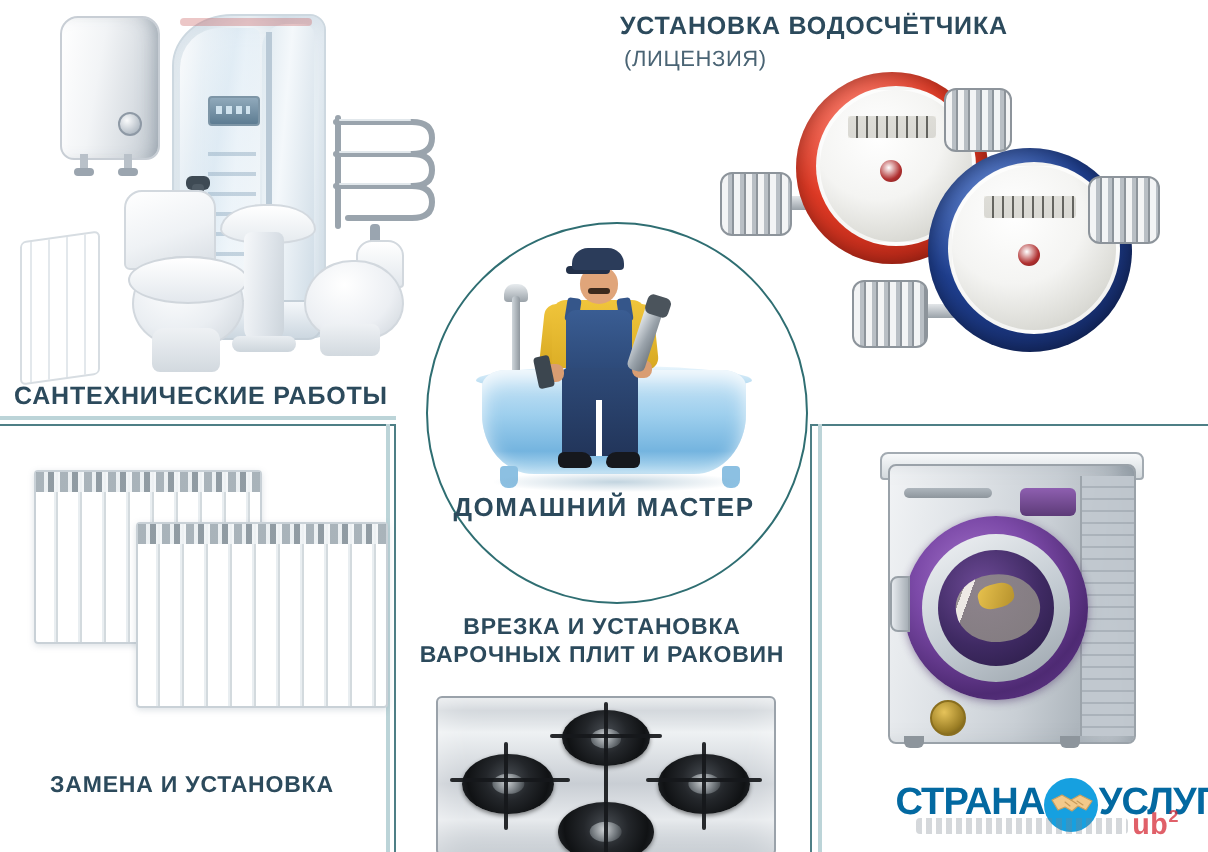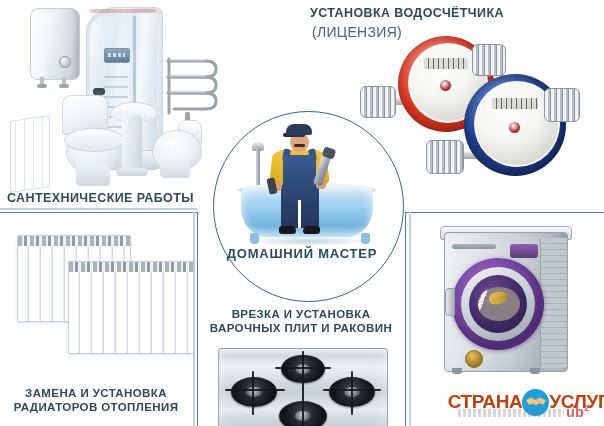--- a/index.html
+++ b/index.html
@@ -25,21 +25,21 @@
     color:#2c4a5c;
     font-weight:bold;
     letter-spacing:.4px;
     line-height:1.18;
     text-transform:uppercase;
   }
   .cap-plumbing{left:7px;top:191px;font-size:12.5px;}
   .cap-meter{left:310px;top:6px;font-size:12.5px;}
   .cap-meter-sub{
     position:absolute;left:312px;top:24px;
-    color:#4a6474;font-size:14px;font-weight:normal;letter-spacing:.3px;
+    color:#4a6474;font-size:11px;font-weight:normal;letter-spacing:.3px;
   }
   .cap-center{
     position:absolute;left:0;top:246px;width:604px;text-align:center;
     color:#2c4a5c;font-size:13px;font-weight:bold;letter-spacing:.8px;
   }
   .cap-stove{
     position:absolute;left:198px;top:308px;width:206px;text-align:center;
     font-size:11.5px;
   }
   .cap-rad{
@@ -357,21 +357,21 @@
   }
   .wm-foot-l{position:absolute;left:452px;top:368px;width:10px;height:6px;background:#8d959c;border-radius:0 0 3px 3px;}
   .wm-foot-r{position:absolute;left:530px;top:368px;width:10px;height:6px;background:#8d959c;border-radius:0 0 3px 3px;}
 
   
   .wm-logo{
     position:absolute;left:455px;top:387px;width:146px;height:30px;
     display:flex;align-items:center;justify-content:center;gap:1px;
   }
   .wm-word{
-    font-size:19px;font-weight:bold;color:#c2410c;letter-spacing:-.4px;
+    font-size:19px;font-weight:bold;color:#0369a1;letter-spacing:-.4px;
     font-family:"Liberation Sans","DejaVu Sans",sans-serif;
   }
   .wm-circle{
     width:27px;height:27px;border-radius:50%;
     background:#16a0e0;
     position:relative;flex:0 0 auto;margin:0 -1px;
     display:flex;align-items:center;justify-content:center;
   }
   .wm-sub{
     position:absolute;left:458px;top:409px;width:106px;height:8px;
@@ -533,21 +533,20 @@
     <div class="grate grate-v" style="left:83px;top:2px;width:2px;height:76px;"></div>
     <div class="grate grate-v" style="left:33px;top:22px;width:2px;height:44px;"></div>
     <div class="grate grate-v" style="left:132px;top:22px;width:2px;height:44px;"></div>
   </div>
 
   <div class="radiator rad-a"></div>
   <div class="radiator rad-b"></div>
 
   <div class="caption cap-rad">
     <div>ЗАМЕНА И УСТАНОВКА</div>
-    <div>РАДИАТОРОВ ОТОПЛЕНИЯ</div>
   </div>
 
   <div class="wm-top"></div>
   <div class="wm-body"></div>
   <div class="wm-side"></div>
   <div class="wm-slot"></div>
   <div class="wm-panel"></div>
   <div class="wm-door-out"></div>
   <div class="wm-door-rim"></div>
   <div class="wm-glass"></div>

